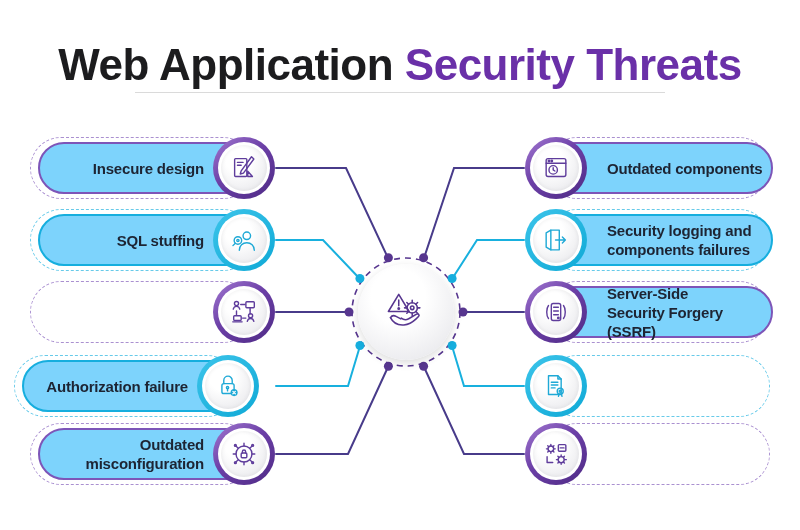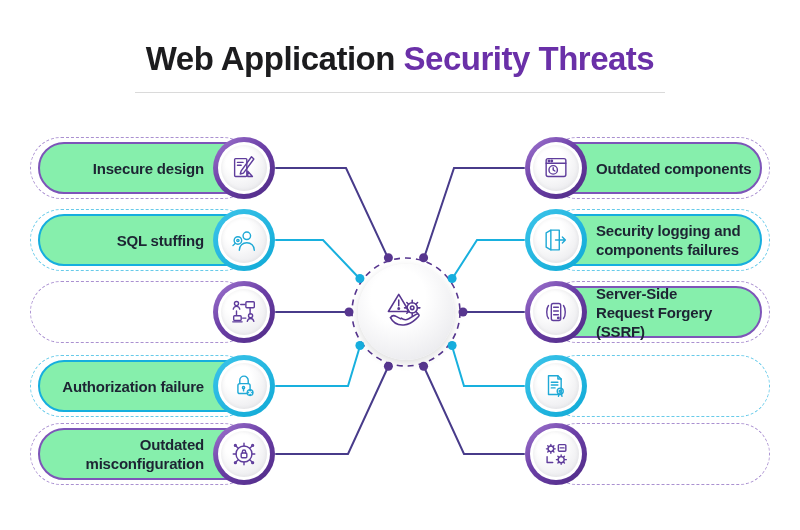--- a/index.html
+++ b/index.html
@@ -8,44 +8,44 @@
     --purple-ring-light:#a379d2; --purple-ring-dark:#4e2a85;
     --icon-purple:#5f3d9c; --icon-cyan:#1fa9d6;
     --cyan:#16aede; --cyan-line:#18b0de; --divider:#dadada;
   }
   *{margin:0;padding:0;box-sizing:border-box}
   html,body{background:#fff}
   body{font-family:"Liberation Sans","DejaVu Sans",sans-serif;}
   .stage{position:relative;width:800px;height:530px;background:#fff;overflow:hidden}
 
   .title{position:absolute;left:0;top:40px;width:800px;text-align:center;
-    font-size:33px;font-weight:700;letter-spacing:-0.5px;white-space:nowrap}
+    font-size:44px;font-weight:700;letter-spacing:-0.5px;white-space:nowrap}
   .title .t-dark{color:var(--title-dark)}
   .title .t-purple{color:var(--title-purple)}
   .divider{position:absolute;left:135px;top:92px;width:530px;height:1px;background:var(--divider)}
 
   svg.wires{position:absolute;left:0;top:0;width:800px;height:530px;pointer-events:none}
   .wp{stroke:var(--purple-line);stroke-width:2;fill:none;stroke-linecap:round}
   .wc{stroke:var(--cyan-line);stroke-width:2;fill:none;stroke-linecap:round}
   .hub-ring{stroke:var(--purple-dot);stroke-width:1.6;fill:none;stroke-dasharray:6 5}
   .dot-p{fill:var(--purple-dot)} .dot-c{fill:var(--cyan)}
 
   .row{position:absolute;width:245px;height:62px}
   .row .dashed{position:absolute;top:0;width:224px;height:62px;border-radius:31px;
     border:1px dashed var(--purple-border);opacity:.65}
   .row.cyan .dashed{border-color:var(--cyan)}
   .row .pill{position:absolute;top:5px;width:224px;height:52px;border-radius:26px;
-    border:2px solid var(--purple-border);background:#86efac;display:flex;align-items:center}
+    border:2px solid var(--purple-border);background:#7dd3fc;display:flex;align-items:center}
   .row.cyan .pill{border-color:var(--cyan)}
   .row .label{width:100%;color:var(--text);font-size:15px;font-weight:700;
     letter-spacing:-0.2px;line-height:19px}
   .row.left .dashed{left:0}
   .row.left .pill{left:8px;justify-content:flex-end;text-align:right;padding-right:56px}
   .row.right .dashed{left:21px}
-  .row.right .pill{left:13px;justify-content:flex-end;text-align:left;padding-left:56px}
+  .row.right .pill{left:24px;justify-content:flex-end;text-align:left;padding-left:56px}
 
   .badge{position:absolute;top:0;width:62px;height:62px;border-radius:50%;
     background:linear-gradient(140deg,var(--purple-ring-light) 0%,#6b3fa6 45%,var(--purple-ring-dark) 100%)}
   .row.cyan .badge{background:linear-gradient(140deg,#3cc4ea,#0fa9d6)}
   .row.left .badge{left:183px}
   .row.right .badge{left:0}
   .badge .gap{position:absolute;inset:5px;border-radius:50%;background:#fff}
   .badge .face{position:absolute;inset:8px;border-radius:50%;
     background:radial-gradient(circle at 38% 32%,#ffffff 30%,#ececef 78%,#e1e1e6 100%);
     display:flex;align-items:center;justify-content:center;
@@ -154,21 +154,21 @@
         <rect x="5" y="20" width="8" height="5" rx="1"></rect>
             <path d="M4 26.5h10"></path>
         <circle cx="23" cy="20" r="2.2"></circle>
             <path d="M19.5 26c.5-2 2-3 3.5-3s3 1 3.5 3"></path>
         <path d="M12.5 8H17M8 15v4M22.5 14v4M14.5 22.5H18"></path>
       </svg>
     </div>
       </div>
   </div>
 
-  <div class="row left cyan" style="left:30px;top:355px">
+  <div class="row left cyan" style="left:14px;top:355px">
     <div class="dashed"></div>
     <div class="pill">
       <span class="label">Authorization failure</span>
     </div>
     <div class="badge">
         <div class="gap"></div>
         <div class="face">
       <svg class="icon" width="30" height="30" viewBox="0 0 32 32">
         <path d="M11.5 13.5V10a4.5 4.5 0 0 1 9 0v3.5"></path>
         <rect x="9.5" y="13.5" width="13" height="10.5" rx="2"></rect>
@@ -244,21 +244,21 @@
       </svg>
     </div>
       </div>
   </div>
 
   <div class="row right purple" style="left:525px;top:281px">
     <div class="dashed"></div>
     <div class="pill">
       <span class="label">
           <span style="display:block">Server-Side</span>
-          <span style="display:block">Request Forgery (SSRF)</span>
+          <span style="display:block">Security Forgery (SSRF)</span>
         </span>
     </div>
     <div class="badge">
         <div class="gap"></div>
         <div class="face">
       <svg class="icon" width="30" height="30" viewBox="0 0 32 32">
         <rect x="11" y="7" width="10" height="18" rx="2"></rect>
         <path d="M13.5 11h5M13.5 15h5M13.5 19h5"></path>
         <circle cx="18.5" cy="22.3" r=".8" fill="currentColor"></circle>
         <path d="M8 9c-2.5 3-2.5 11 0 14M24 9c2.5 3 2.5 11 0 14"></path>

